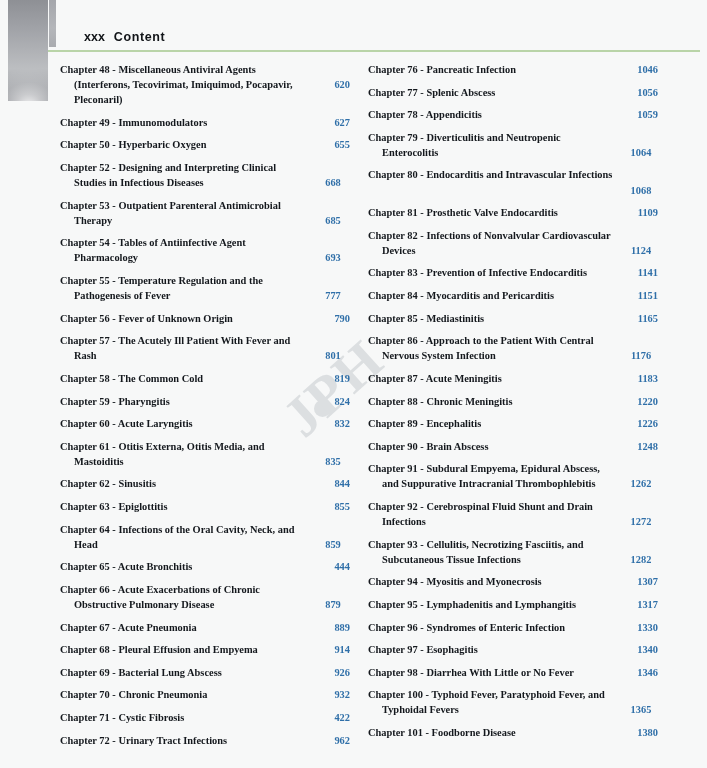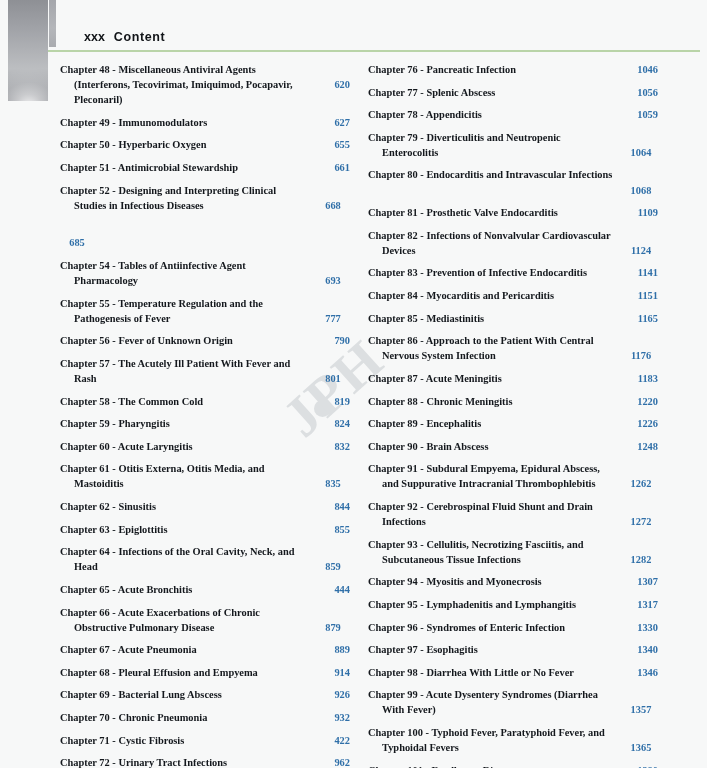--- a/index.html
+++ b/index.html
@@ -191,29 +191,26 @@
         <div class="toc-entry-page">620</div>
       </div>
       <div class="toc-entry lines-1">
         <div class="toc-entry-title"><span>Chapter 49 - Immunomodulators</span></div>
         <div class="toc-entry-page">627</div>
       </div>
       <div class="toc-entry lines-1">
         <div class="toc-entry-title"><span>Chapter 50 - Hyperbaric Oxygen</span></div>
         <div class="toc-entry-page">655</div>
       </div>
-      <div class="toc-entry lines-1">
-        <div class="toc-entry-title"><span>Chapter 51 - Antimicrobial Stewardship</span></div>
-        <div class="toc-entry-page">661</div>
-      </div>
       <div class="toc-entry lines-2">
         <div class="toc-entry-title"><span>Chapter 52 - Designing and Interpreting Clinical Studies in Infectious Diseases</span></div>
         <div class="toc-entry-page">668</div>
       </div>
       <div class="toc-entry lines-2">
+        <div class="toc-entry-title"><span>Chapter 53 - Outpatient Parenteral Antimicrobial Therapy</span></div>
         <div class="toc-entry-page">685</div>
       </div>
       <div class="toc-entry lines-2">
         <div class="toc-entry-title"><span>Chapter 54 - Tables of Antiinfective Agent Pharmacology</span></div>
         <div class="toc-entry-page">693</div>
       </div>
       <div class="toc-entry lines-2">
         <div class="toc-entry-title"><span>Chapter 55 - Temperature Regulation and the Pathogenesis of Fever</span></div>
         <div class="toc-entry-page">777</div>
       </div>
@@ -373,24 +370,20 @@
       </div>
       <div class="toc-entry lines-1">
         <div class="toc-entry-title"><span>Chapter 97 - Esophagitis</span></div>
         <div class="toc-entry-page">1340</div>
       </div>
       <div class="toc-entry lines-1">
         <div class="toc-entry-title"><span>Chapter 98 - Diarrhea With Little or No Fever</span></div>
         <div class="toc-entry-page">1346</div>
       </div>
       <div class="toc-entry lines-2">
-        <div class="toc-entry-title"><span>Chapter 99 - Acute Dysentery Syndromes (Diarrhea With Fever)</span></div>
-        <div class="toc-entry-page">1357</div>
-      </div>
-      <div class="toc-entry lines-2">
         <div class="toc-entry-title"><span>Chapter 100 - Typhoid Fever, Paratyphoid Fever, and Typhoidal Fevers</span></div>
         <div class="toc-entry-page">1365</div>
       </div>
       <div class="toc-entry lines-1">
         <div class="toc-entry-title"><span>Chapter 101 - Foodborne Disease</span></div>
         <div class="toc-entry-page">1380</div>
       </div>
     </div>
 </div>
 

